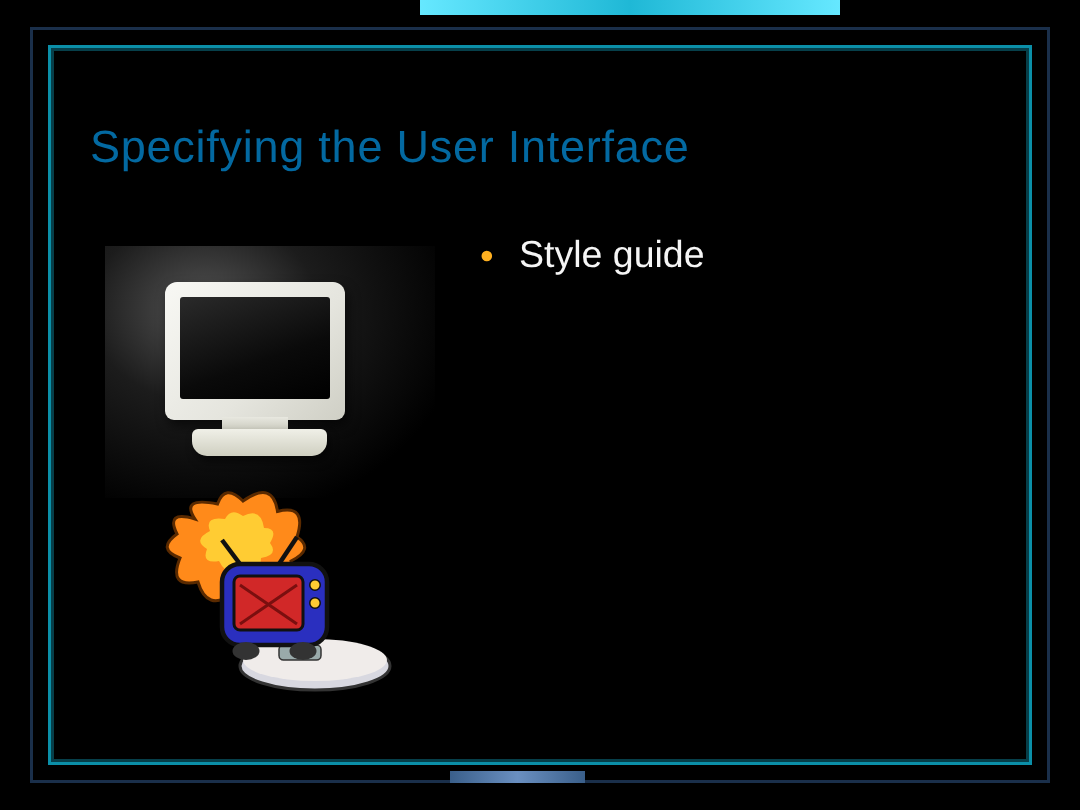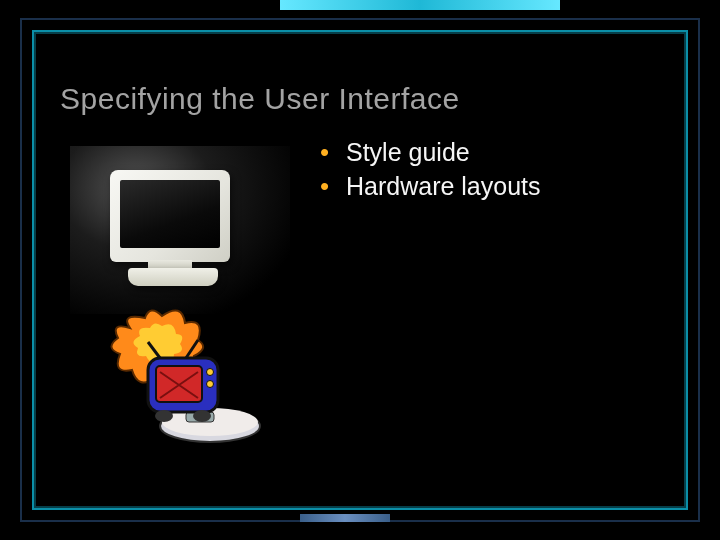--- a/index.html
+++ b/index.html
@@ -29,26 +29,26 @@
   .accent-bottom {
     position: absolute;
     bottom: 18px; left: 300px; width: 90px; height: 8px;
     background: linear-gradient(90deg, #3a5f8a 0%, #6a8fc0 50%, #3a5f8a 100%);
   }
   .slide-title {
     position: absolute;
     left: 60px; top: 82px;
     font-size: 30px;
     font-weight: 400;
-    color: #a3a3a3;
+    color: #0369a1;
     letter-spacing: 0.5px;
   }
   .content {
     position: absolute;
-    left: 60px; right: 60px; top: 126px;
+    left: 60px; right: 60px; top: 144px;
     display: flex;
     gap: 20px;
   }
   .illustrations {
     width: 240px;
     display: flex;
     flex-direction: column;
     align-items: center;
     gap: 0;
     padding-top: 20px;
@@ -159,16 +159,15 @@
         <line x1="96" y1="50" x2="108" y2="32" stroke="#111" stroke-width="3"></line>
         <ellipse cx="74" cy="108" rx="9" ry="6" fill="#333"></ellipse>
         <ellipse cx="112" cy="108" rx="9" ry="6" fill="#333"></ellipse>
       </svg>
     </div>
   </div>
 
   <div class="bullets">
     <ul>
       <li>Style guide</li>
-      <li>Hardware layouts</li>
     </ul>
   </div>
 </div>
 
 </body></html>

